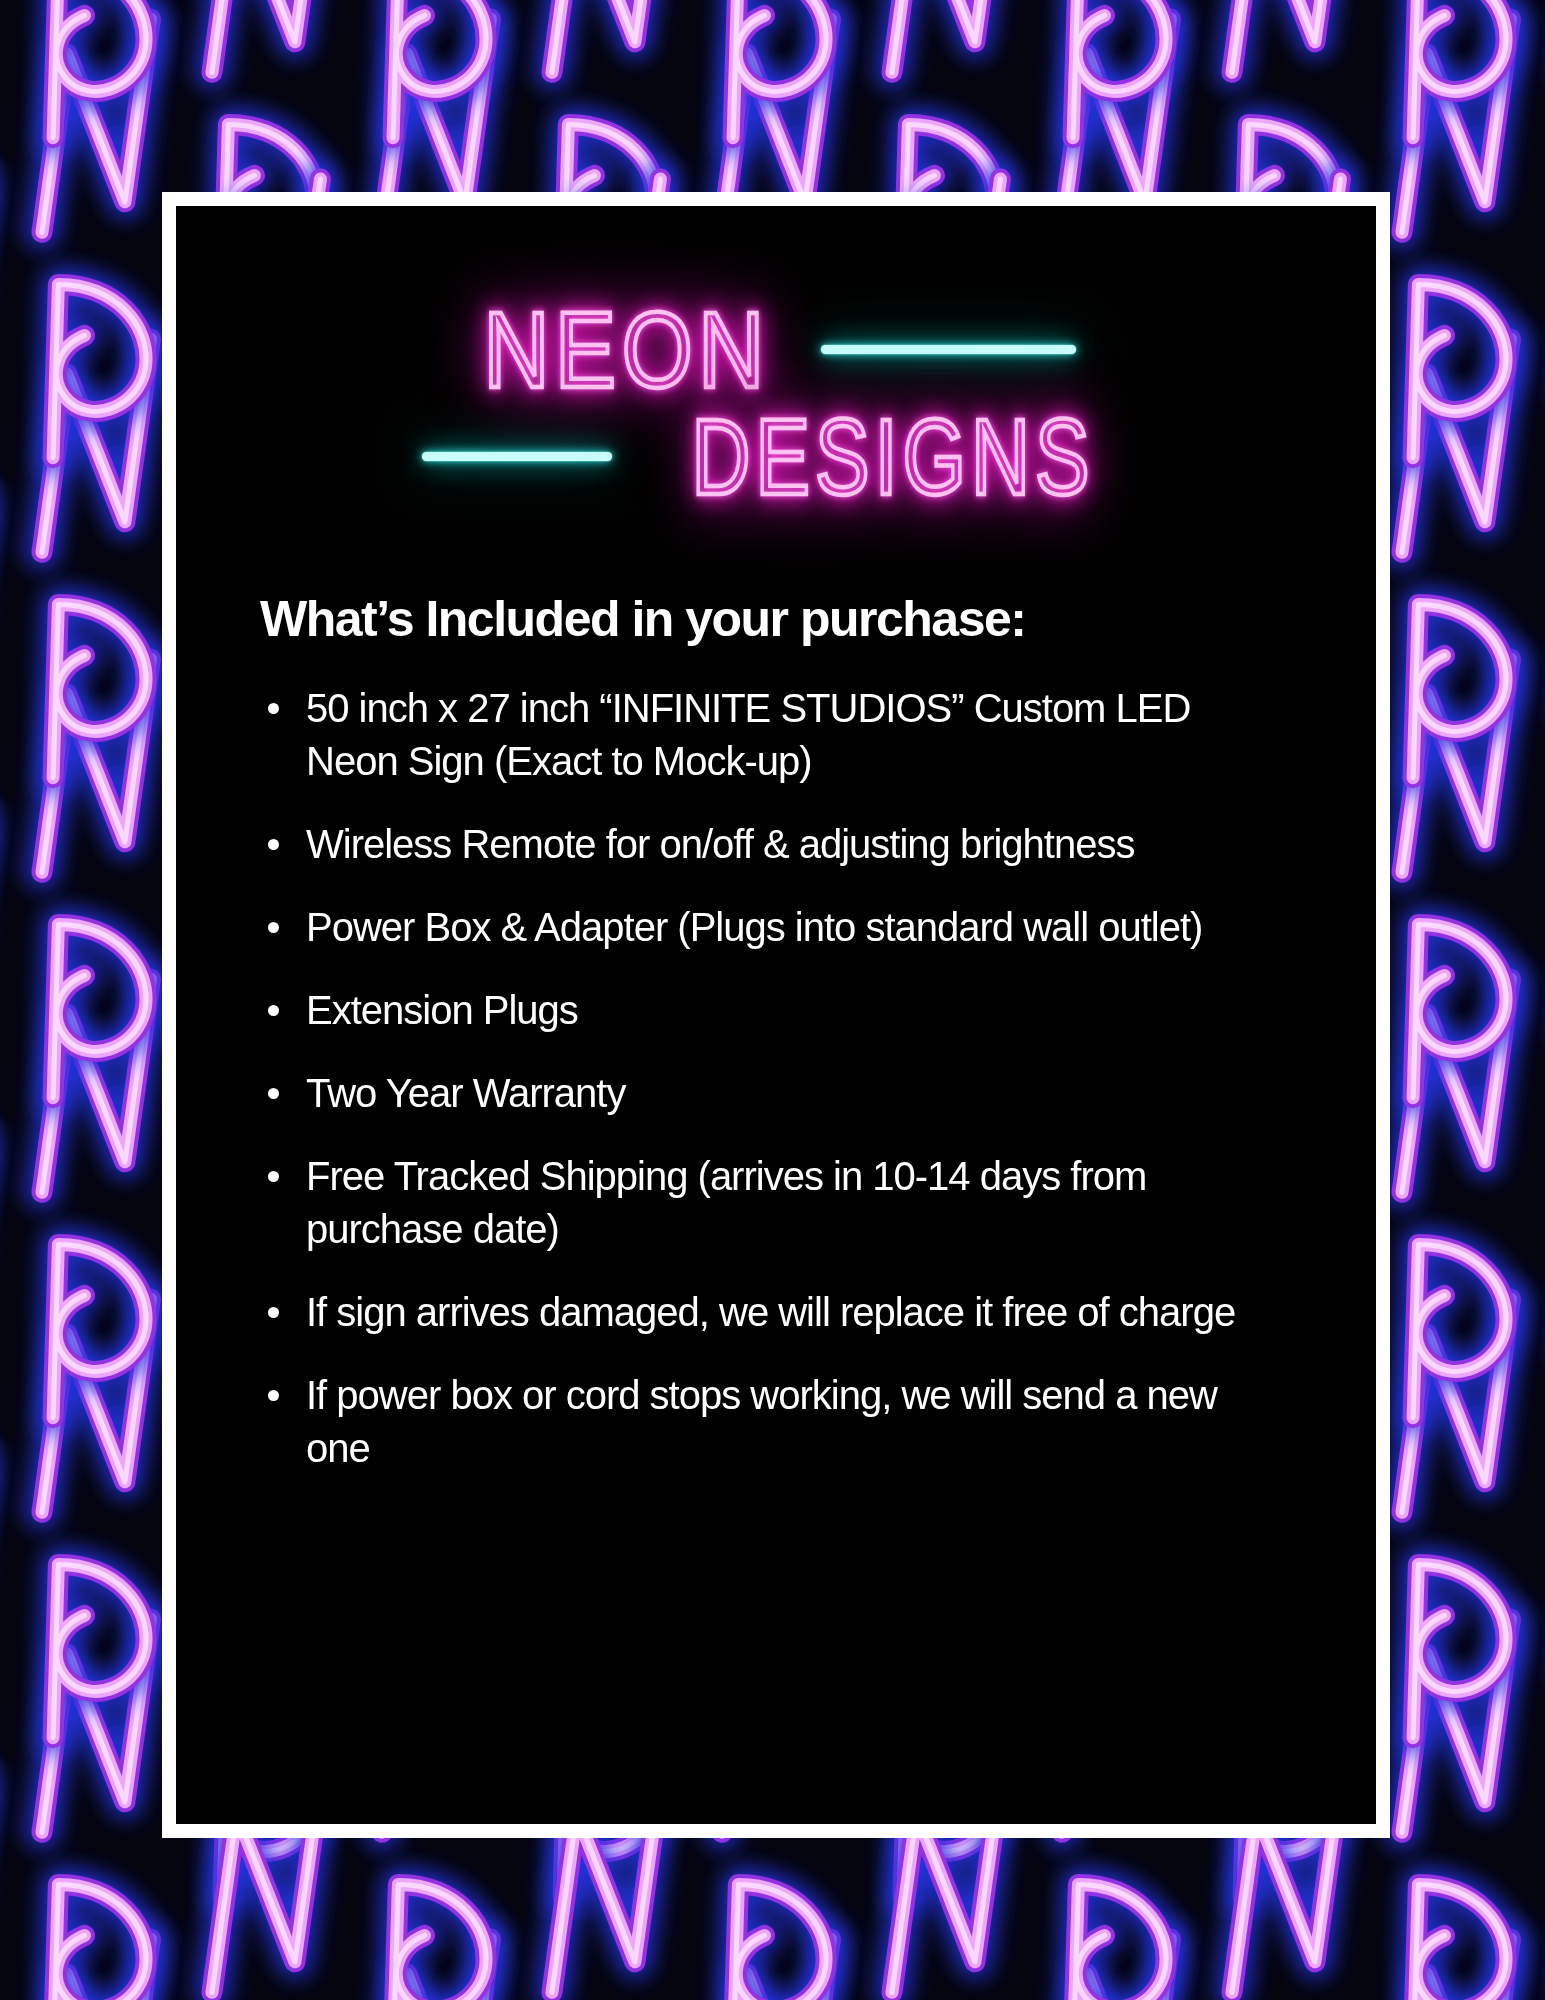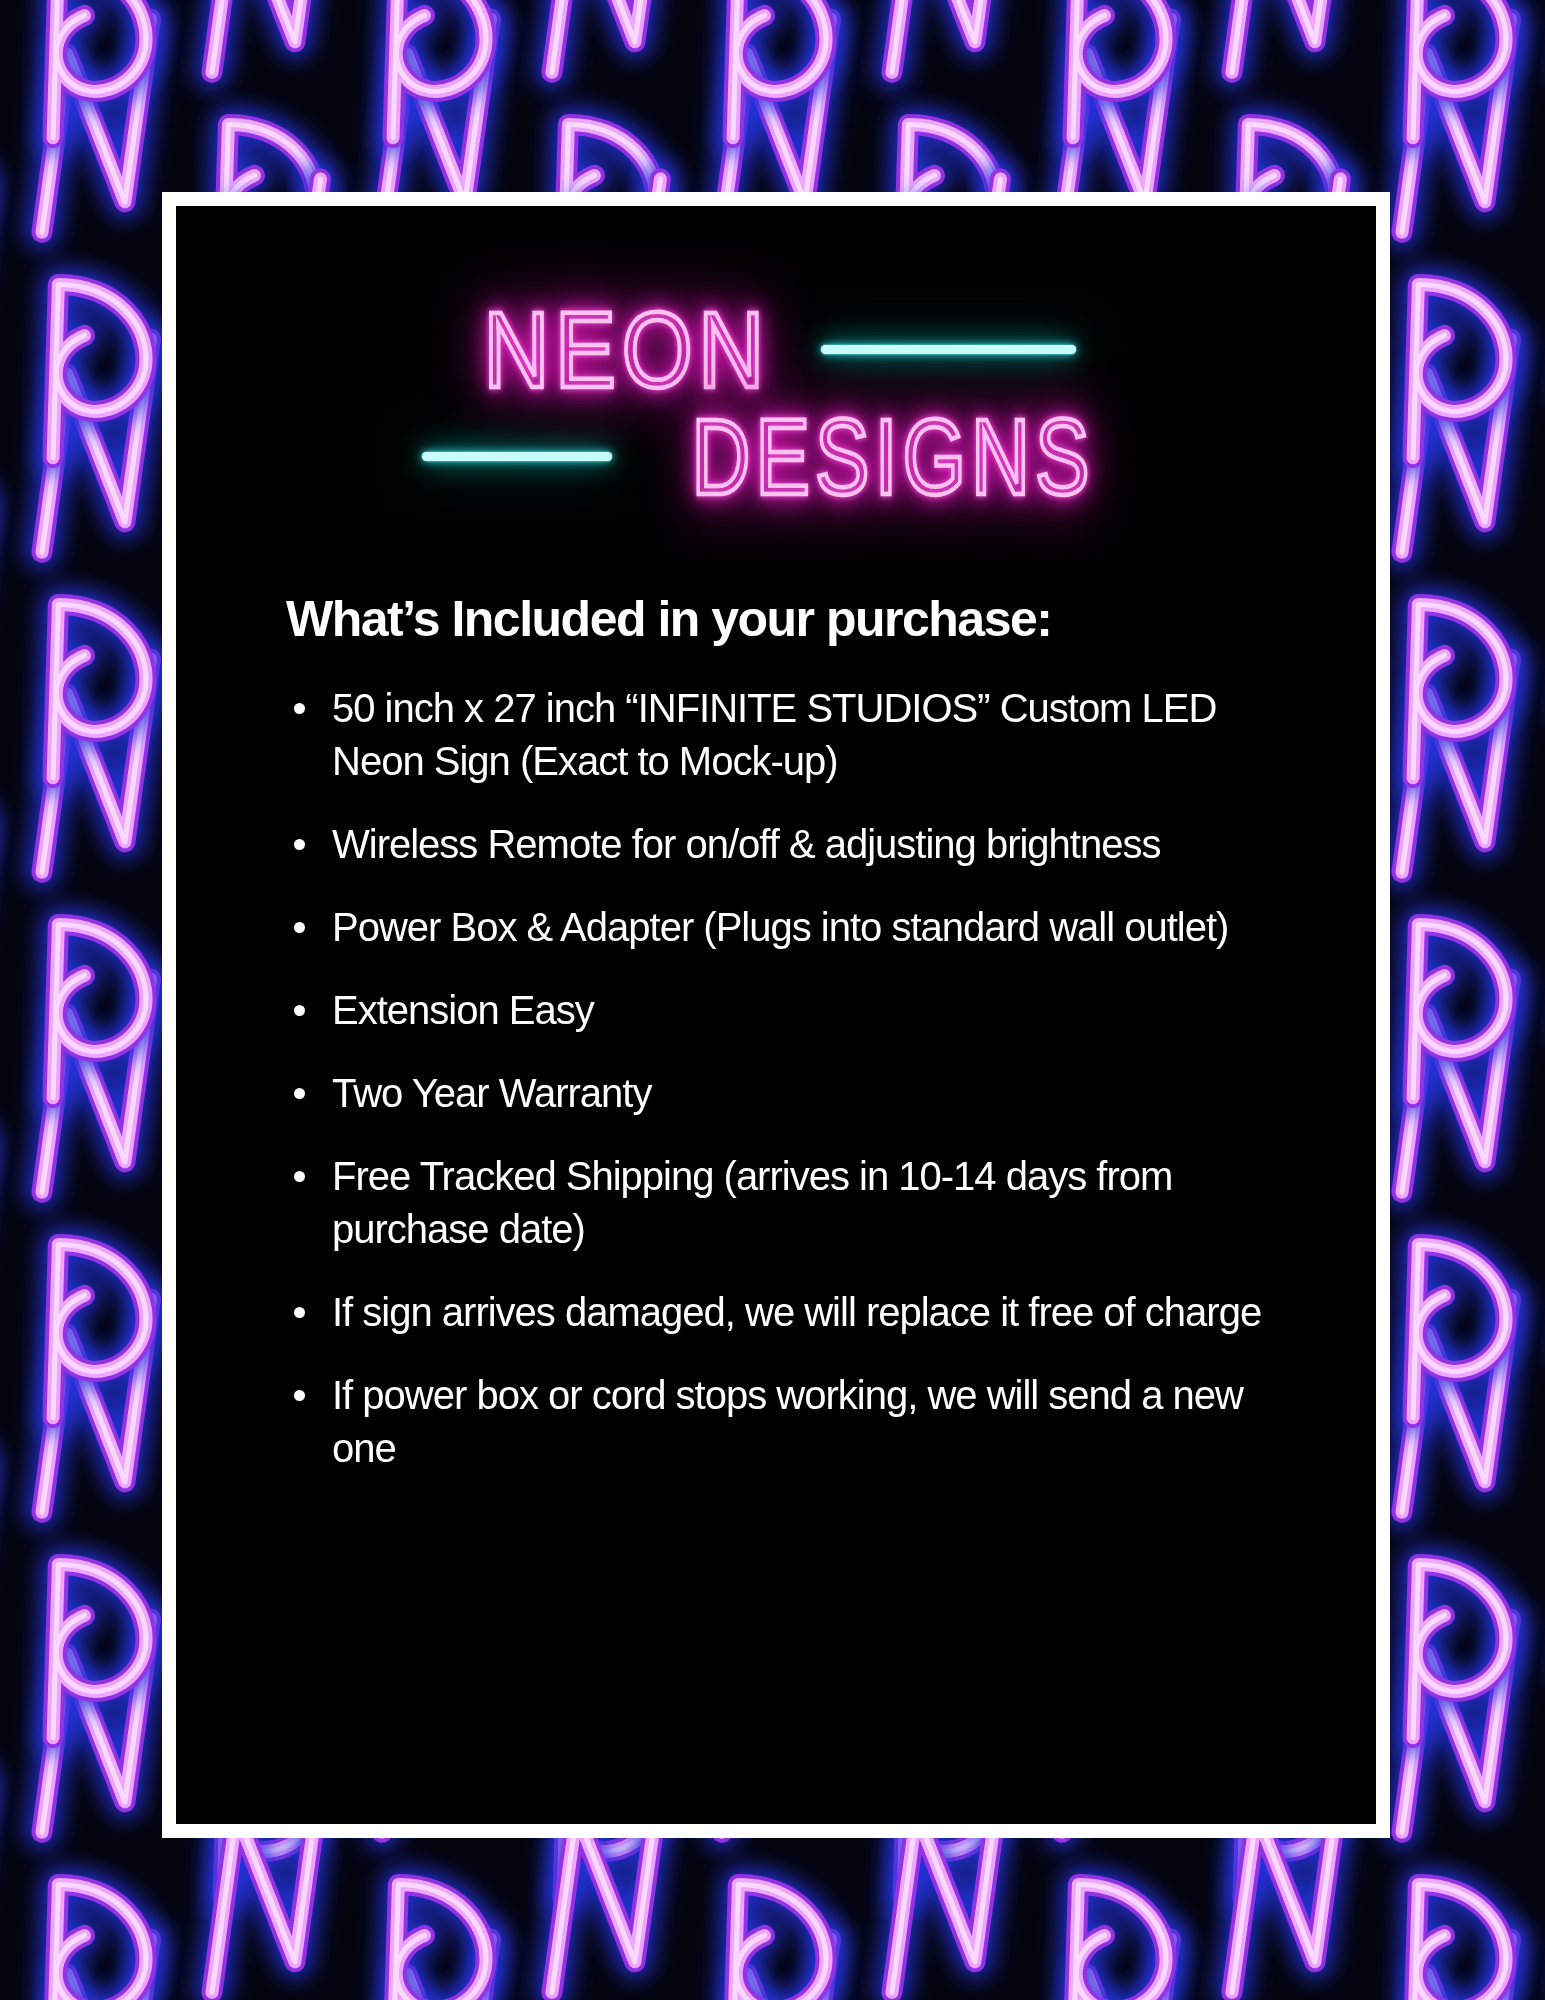--- a/index.html
+++ b/index.html
@@ -10,21 +10,21 @@
     font-family:"Liberation Sans", sans-serif;
   }
   .bg { position:absolute; left:0; top:0; z-index:0; }
 
   .panel {
     position:absolute; left:162px; top:192px;
     width:1228px; height:1646px;
     box-sizing:border-box;
     background:#000;
     border:14px solid #fff;
-    padding:0 110px;
+    padding:0 84px;
     z-index:1;
   }
 
   
   .logo { margin-top:98px; display:flex; flex-direction:column; align-items:center; row-gap:16px; }
   .logo-row { display:flex; align-items:center; gap:44px; }
   .neon-word {
     display:inline-block;
     font-family:"Liberation Sans", sans-serif;
     font-weight:400;
@@ -134,20 +134,20 @@
       <span class="neon-word word2">DESIGNS</span>
     </div>
   </div>
 
   <h1 class="heading">What’s Included in your purchase:</h1>
 
   <ul class="list">
     <li>50 inch x 27 inch “INFINITE STUDIOS” Custom LED Neon Sign (Exact to Mock-up)</li>
     <li>Wireless Remote for on/off &amp; adjusting brightness</li>
     <li>Power Box &amp; Adapter (Plugs into standard wall outlet)</li>
-    <li>Extension Easy</li>
+    <li>Extension Plugs</li>
     <li>Two Year Warranty</li>
     <li>Free Tracked Shipping (arrives in 10-14 days from purchase date)</li>
     <li>If sign arrives damaged, we will replace it free of charge</li>
     <li>If power box or cord stops working, we will send a new one</li>
   </ul>
 
 </div>
 
 </body></html>

